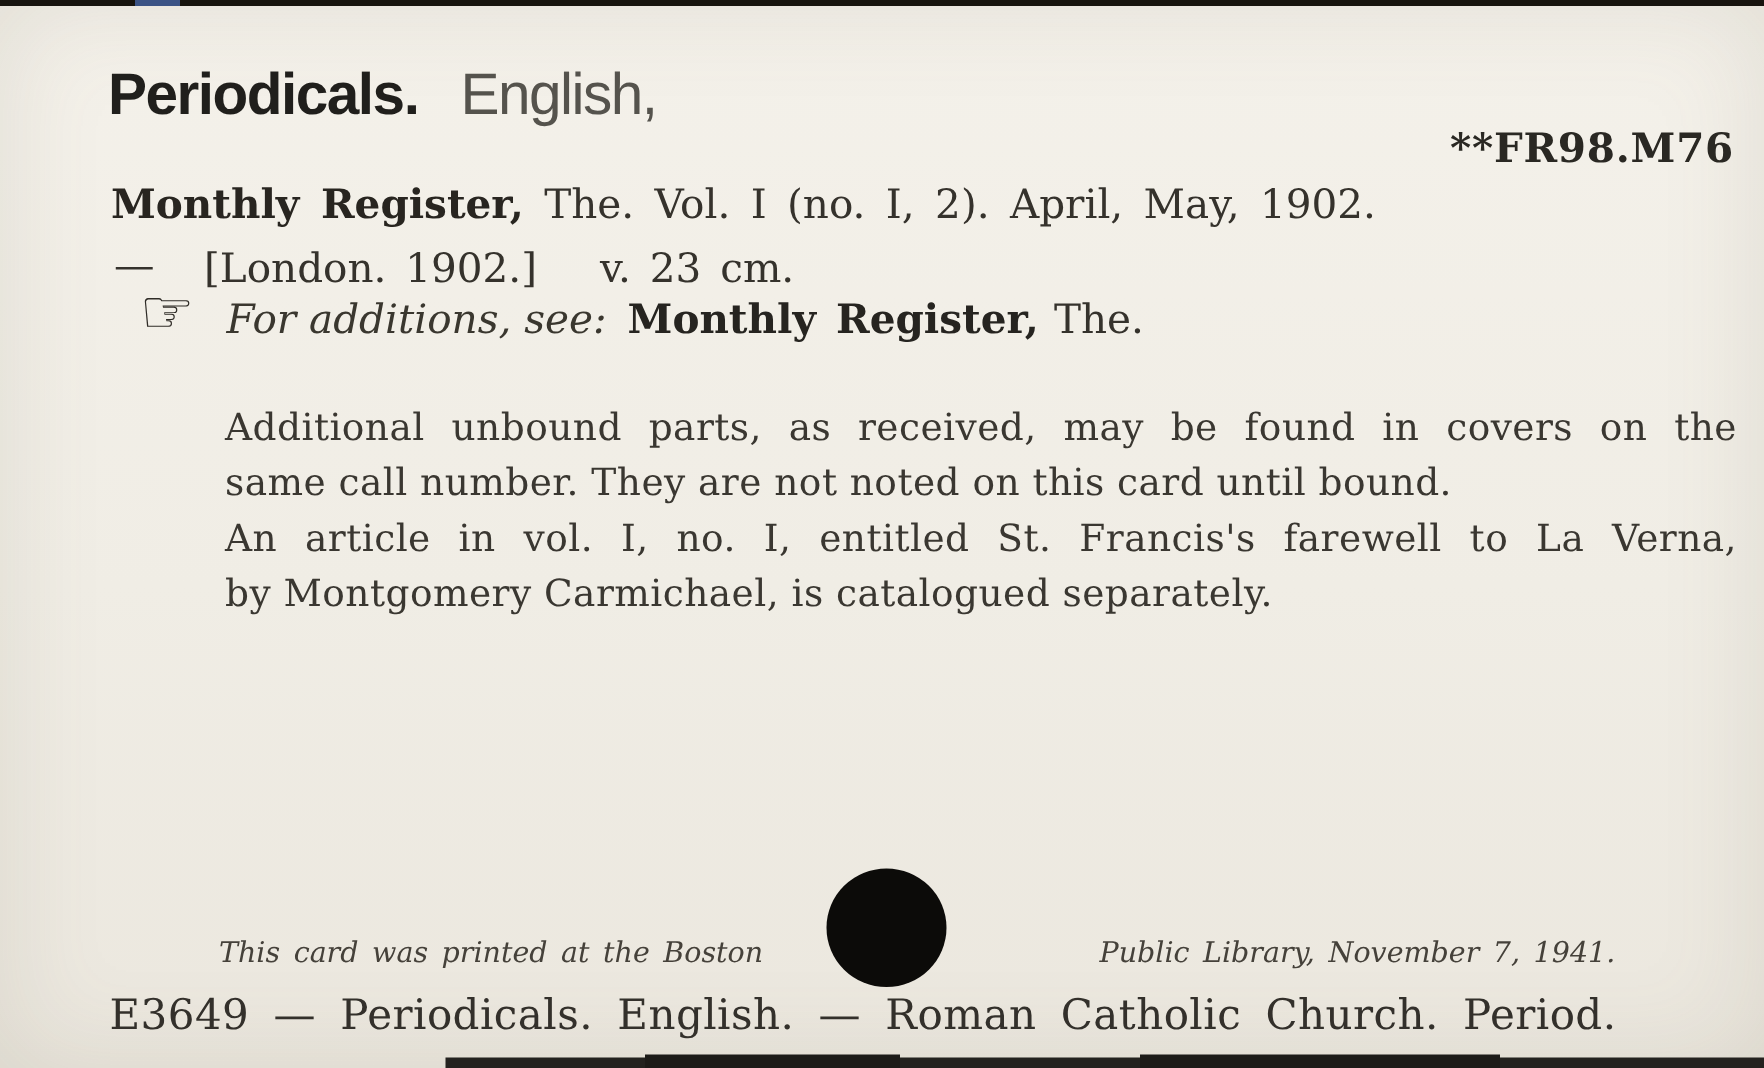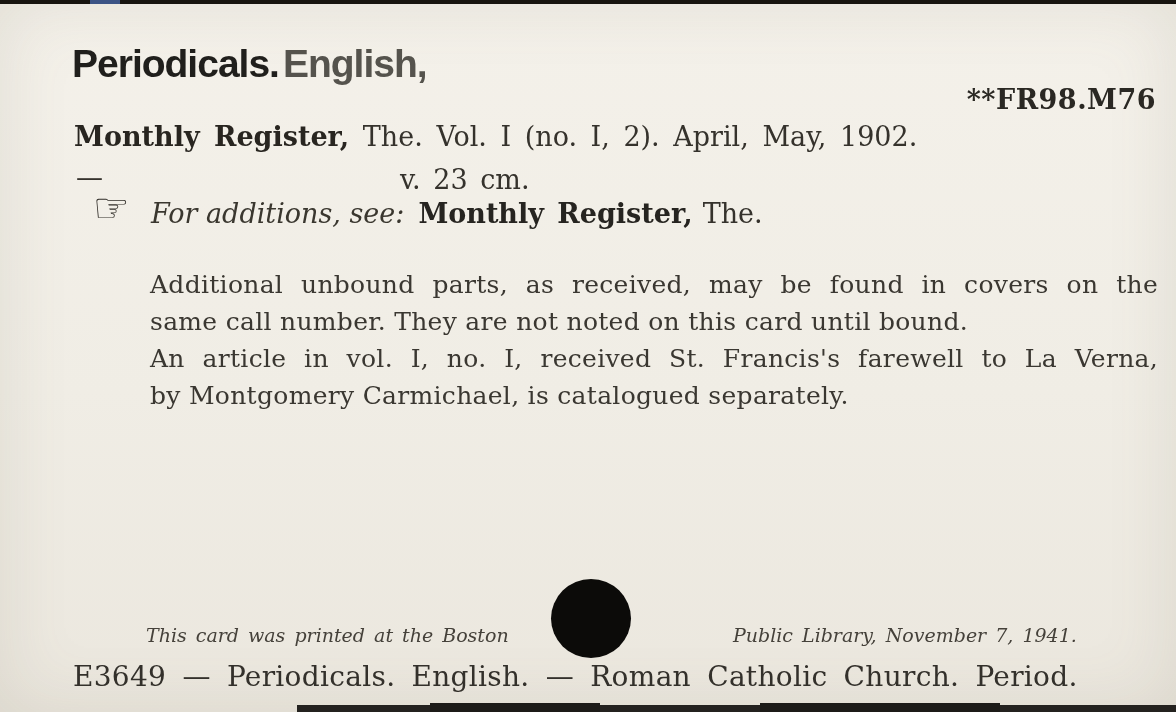--- a/index.html
+++ b/index.html
@@ -16,21 +16,21 @@
   .top-edge{position:absolute;top:0;left:0;width:1176px;height:4px;background:#17140f;}
   .top-edge-blue{position:absolute;top:0;left:90px;width:30px;height:4px;background:#3b5385;}
   .bottom-edge{position:absolute;bottom:0;left:297px;width:879px;height:7px;background:#24221f;}
   .bottom-notch1{position:absolute;bottom:0;left:430px;width:170px;height:9px;background:#1d1b18;}
   .bottom-notch2{position:absolute;bottom:0;left:760px;width:240px;height:9px;background:#1d1b18;}
 
   
   .heading{position:absolute;left:72px;top:42px;white-space:nowrap;
     font-family:"Liberation Sans", sans-serif;font-size:39px;letter-spacing:-1px;}
   .heading .hb{font-weight:700;color:#201f1c;}
-  .heading .hl{font-weight:700;color:#55534d;margin-left:4px;}
+  .heading .hl{font-weight:400;color:#55534d;margin-left:28px;}
 
   .callnum{position:absolute;right:20px;top:84px;font-weight:700;font-size:27px;
     letter-spacing:0.5px;color:#2a2823;white-space:nowrap;text-align:right;}
 
   .line{position:absolute;white-space:nowrap;}
   .entry1{left:74px;top:121px;font-size:27px;word-spacing:5px;}
   .entry1 .bold{font-weight:700;color:#282520;}
   .entry2{left:74px;top:164px;font-size:27px;height:34px;width:700px;}
   .entry2 .dash{position:absolute;left:2px;top:-2px;}
   .entry2 .imprint{position:absolute;left:62px;top:0;word-spacing:4px;}
@@ -73,32 +73,33 @@
 
   <div class="callnum">**FR98.M76</div>
 
   <div class="line entry1">
     <span class="bold">Monthly Register,</span>
     <span>The. Vol. I (no. I, 2). April, May, 1902.</span>
   </div>
 
   <div class="line entry2">
     <span class="dash">—</span>
+    <span class="imprint">[London. 1902.]</span>
     <span class="coll">v. 23 cm.</span>
   </div>
 
   <div class="manicule">☞</div>
   <div class="refline">
     <span class="ital">For additions, see:</span><span class="bold">Monthly Register,</span><span class="rest">The.</span>
   </div>
 
   <div class="notes">
     <div class="jl">Additional unbound parts, as received, may be found in covers on the</div>
     <div>same call number. They are not noted on this card until bound.</div>
-    <div class="jl">An article in vol. I, no. I, received St. Francis's farewell to La Verna,</div>
+    <div class="jl">An article in vol. I, no. I, entitled St. Francis's farewell to La Verna,</div>
     <div>by Montgomery Carmichael, is catalogued separately.</div>
   </div>
 
   <div class="hole"></div>
 
   <div class="printed pl">This card was printed at the Boston</div>
   <div class="printed pr">Public Library, November 7, 1941.</div>
 
   <div class="tracing">E3649 — Periodicals. English. — Roman Catholic Church. Period.</div>
 

